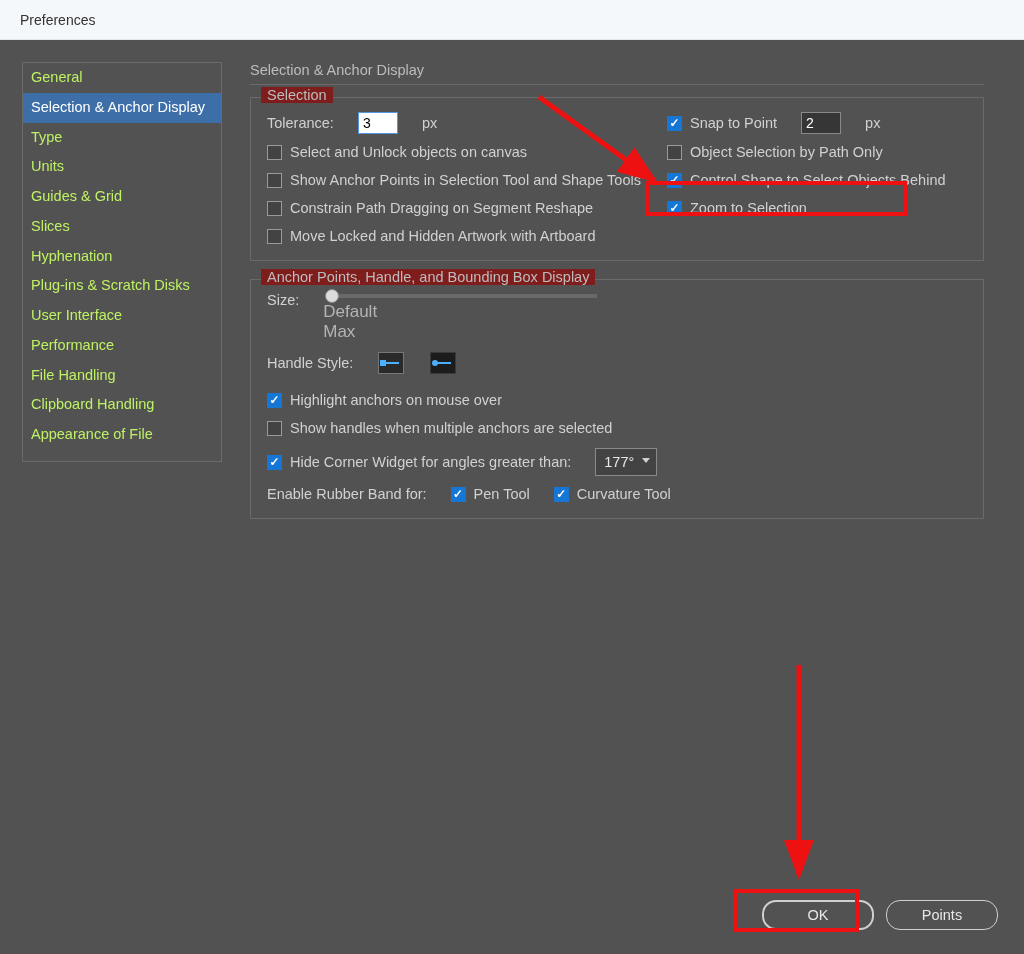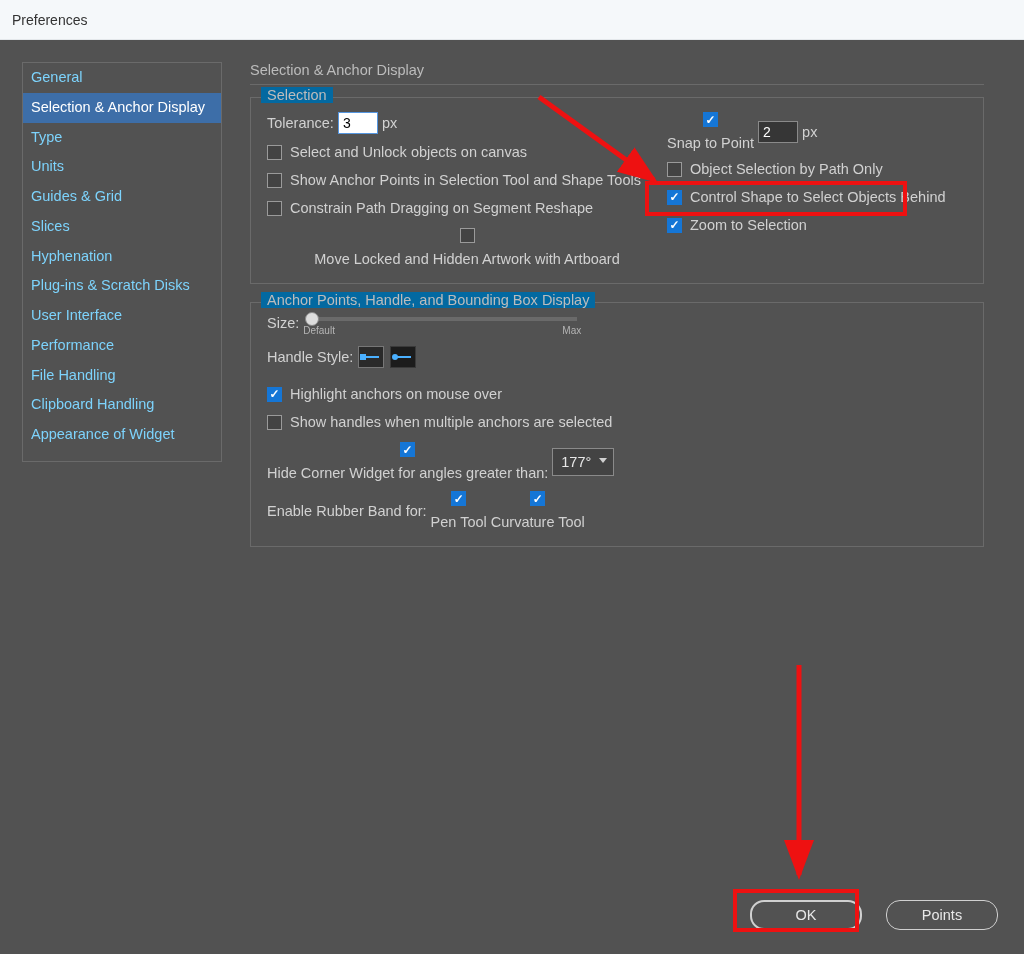--- a/index.html
+++ b/index.html
@@ -1,78 +1,79 @@
 <!DOCTYPE html>
 <html><head>
 <meta charset="utf-8">
 <style>
   * { box-sizing: border-box; margin: 0; padding: 0; font-family: "Segoe UI", Tahoma, sans-serif; }
   body { width: 1024px; height: 954px; background: #fff; overflow: hidden; }
   .titlebar {
     height: 40px; background: #f5f8fa; border-bottom: 1px solid #e4e8eb;
-    display: flex; align-items: center; padding-left: 12px;
+    display: flex; align-items: center; padding-left: 20px;
     font-size: 14px; color: #333;
   }
   .app {
     height: 914px; background: #525252; display: flex; padding: 22px 22px 22px 22px;
     color: #d1d1d1; font-size: 14.5px; position: relative;
   }
   .sidebar {
     width: 200px; flex-shrink: 0;
     border: 1px solid #6a6a6a;
     background: #525252;
     height: 400px;
   }
   .sidebar-item {
     padding: 4px 8px; cursor: pointer;
-    color: #7dd3fc; font-size: 14.5px; line-height: 1.5;
+    color: #bef264; font-size: 14.5px; line-height: 1.5;
   }
   .sidebar-item.selected { background: #3d6ea8; color: #fff; }
   .main {
     flex: 1; padding: 0 18px 0 28px; position: relative;
   }
   .panel-title { color: #bcbcbc; font-size: 14.5px; margin-bottom: 12px; }
   .panel-title::after {
     content:""; display:block; height:1px; background:#6a6a6a; margin-top:6px;
   }
   .group {
     border: 1px solid #6a6a6a; padding: 14px 16px 16px 16px; margin-bottom: 18px;
     position: relative;
   }
   .group-title {
-    position: absolute; top: -11px; left: 10px; background: #0369a1;
+    position: absolute; top: -11px; left: 10px; background: #7f1d1d;
     padding: 0 6px; color: #bcbcbc; font-size: 14.5px;
   }
-  .row { display: flex; align-items: center; margin-bottom: 10px; gap: 4px; }
+  .row { display: flex; align-items: center; margin-bottom: 10px; gap: 24px; }
   .cols { display: flex; }
   .col { flex: 1; }
   .col2 { width: 300px; flex-shrink: 0; }
   label.ck { display: flex; align-items: center; gap: 8px; margin-bottom: 12px; cursor: pointer; }
-  label.ck.nomarge { margin-bottom: 0; flex-direction: column; }
+  label.ck.nomarge { margin-bottom: 0; }
   .checkbox {
     width: 15px; height: 15px; border: 1px solid #9a9a9a; background: #434343;
     display: inline-flex; align-items: center; justify-content: center; flex-shrink:0;
   }
   .checkbox.checked { background: #1576d6; border-color:#1576d6; }
   .checkbox.checked::after { content:"✓"; color:#fff; font-size:12px; line-height:1; font-weight:bold; }
   .text-input {
     background:#363636; border:1px solid #8a8a8a; color:#fff; width:40px; height:22px;
     padding:2px 4px; font-size:14px;
   }
   .text-input.focused { background:#fff; color:#000; border:1px solid #5596e0; }
   .slider-track {
     width: 270px; height: 4px; background:#6a6a6a; position:relative; margin-left:4px;
   }
   .slider-thumb {
     width:14px; height:14px; border-radius:50%; background:#dcdcdc; position:absolute;
     top:-5px; left:-2px; border:1px solid #888;
   }
   .slider-labels {
-    display:flex; justify-content:space-between; width:278px; font-size:10px; color:#b4b4b4;
+    display:flex; justify-content:space-between; width:278px; font-size:17px; color:#b4b4b4;
     margin-top:4px;
+    flex-direction:column;
   }
   .handle-btn {
     width:26px; height:22px; background:#1c1c1c; display:inline-flex; align-items:center;
     justify-content:center; margin:0 1px; cursor:pointer; border:1px solid #3a3a3a;
   }
   .handle-btn.selected { background:#2a2a2a; border-color:#777; }
   .handle-icon {
     width:16px; height:2px; background:#4ab0ff; position:relative;
   }
   .handle-icon::before {
@@ -81,21 +82,21 @@
   .handle-icon.dot::before { border-radius:50%; }
   .dropdown {
     background:#434343; border:1px solid #8a8a8a; height:28px; display:inline-flex;
     align-items:center; padding:0 22px 0 8px; position:relative; color:#e8e8e8; cursor:pointer;
   }
   .dropdown::after {
     content:""; position:absolute; right:6px; top:9px; border-left:4px solid transparent;
     border-right:4px solid transparent; border-top:5px solid #d0d0d0;
   }
   .footer {
-    position:absolute; bottom:24px; right:26px; display:flex; gap:24px;
+    position:absolute; bottom:24px; right:26px; display:flex; gap:12px;
   }
   .btn {
     width:112px; height:30px; border:1.5px solid #d0d0d0; background:#525252; color:#e8e8e8;
     border-radius:14px; display:flex; align-items:center; justify-content:center; cursor:pointer;
     font-size:14.5px;
   }
   
   .anno-box {
     position:absolute; border:4px solid #e11; background:transparent; pointer-events:none;
   }
@@ -119,21 +120,21 @@
     <div class="sidebar-item">Type</div>
     <div class="sidebar-item">Units</div>
     <div class="sidebar-item">Guides &amp; Grid</div>
     <div class="sidebar-item">Slices</div>
     <div class="sidebar-item">Hyphenation</div>
     <div class="sidebar-item">Plug-ins &amp; Scratch Disks</div>
     <div class="sidebar-item">User Interface</div>
     <div class="sidebar-item">Performance</div>
     <div class="sidebar-item">File Handling</div>
     <div class="sidebar-item">Clipboard Handling</div>
-    <div class="sidebar-item">Appearance of Widget</div>
+    <div class="sidebar-item">Appearance of File</div>
   </div>
 
   <div class="main">
     <div class="panel-title">Selection &amp; Anchor Display</div>
 
     <div class="group">
       <div class="group-title">Selection</div>
 
       <div class="cols">
         <div class="col">

